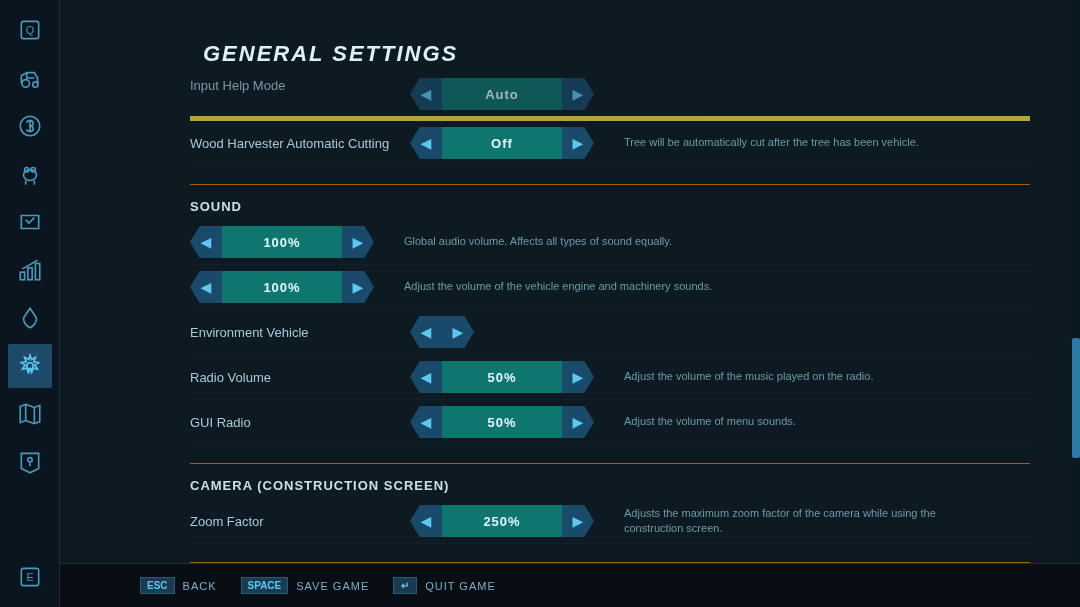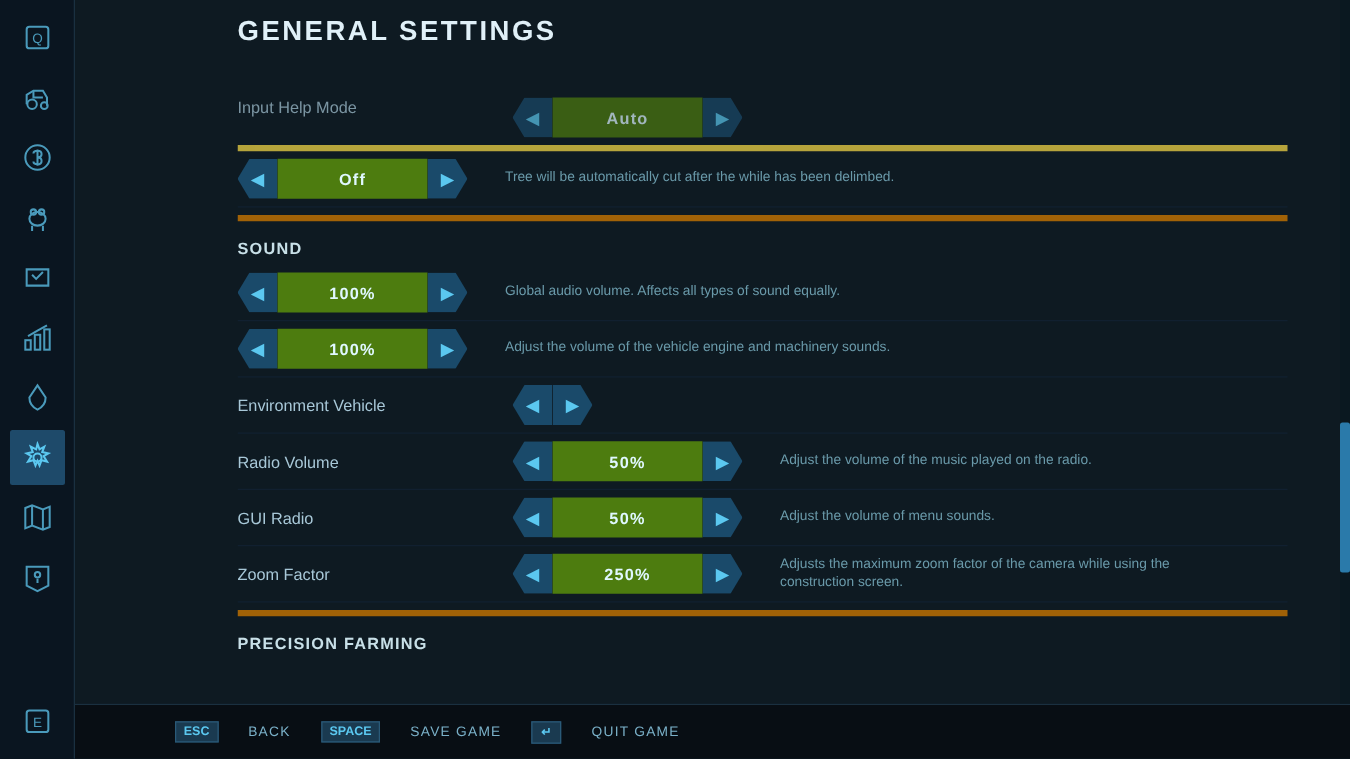--- a/index.html
+++ b/index.html
@@ -94,22 +94,22 @@
       border-radius: 3px;
     }
 
     .section-header {
       font-size: 13px;
       font-weight: 700;
       color: #c8e0e8;
       letter-spacing: 1px;
       text-transform: uppercase;
       padding: 14px 0 6px 0;
-      border-top: 5px solid #a16207;
-      margin-top: 6px;
+      border-top: 1px solid #a16207;
+      margin-top: 18px;
     }
 
     .setting-row {
       display: flex;
       align-items: center;
       padding: 6px 0;
       border-bottom: 1px solid #112030;
       min-height: 42px;
     }
 
@@ -144,21 +144,21 @@
     .ctrl-btn.left {
       clip-path: polygon(30% 0%, 100% 0%, 100% 100%, 30% 100%, 0% 50%);
     }
     .ctrl-btn.right {
       clip-path: polygon(0% 0%, 70% 0%, 100% 50%, 70% 100%, 0% 100%);
     }
 
     .ctrl-value {
       min-width: 120px;
       height: 32px;
-      background: #4d7c0f;
+      background: #0f766e;
       color: #e0f8ff;
       font-size: 13px;
       font-weight: 700;
       display: flex;
       align-items: center;
       justify-content: center;
       letter-spacing: 1px;
     }
 
     .setting-description {
@@ -195,21 +195,21 @@
       align-items: center;
       padding: 0 80px;
       gap: 24px;
       border-top: 1px solid #1a3040;
       flex-shrink: 0;
     }
 
     .bottom-btn {
       display: flex;
       align-items: center;
-      gap: 24px;
+      gap: 8px;
       cursor: pointer;
       color: #8ab8cc;
       font-size: 11px;
       letter-spacing: 1px;
       text-transform: uppercase;
     }
 
     .key-badge {
       background: #1a3a50;
       border: 1px solid #2a5a78;
@@ -316,42 +316,43 @@
     <svg viewBox="0 0 24 24" fill="none" stroke="currentColor" stroke-width="1.5">
       <rect x="4" y="4" width="16" height="16" rx="2"></rect>
       <text x="12" y="16" text-anchor="middle" font-size="10" fill="currentColor" stroke="none">E</text>
     </svg>
   </div>
 </div>
 
 <div class="main">
   <div class="content-area">
     <div class="settings-panel">
-      <div class="top-bar-area" style="position:absolute;top:0;left:0;right:0;padding:12px 40px 0 130px;">
+      <div class="top-bar-area" style="position:absolute;top:0;left:13px;right:0;padding:41px 40px 0 130px;font-style:italic;">
         <div class="page-title">GENERAL SETTINGS</div>
       </div>
 
       <div class="settings-list" style="margin-top:52px;">
 
         <div class="truncated-row">
           <div class="setting-label">Input Help Mode</div>
           <div class="setting-control">
             <button class="ctrl-btn left">◀</button>
             <div class="ctrl-value">Auto</div>
             <button class="ctrl-btn right">▶</button>
           </div>
         </div>
 
         <div class="setting-row">
+          <div class="setting-label">Wood Harvester Automatic Cutting</div>
           <div class="setting-control">
             <button class="ctrl-btn left">◀</button>
             <div class="ctrl-value">Off</div>
             <button class="ctrl-btn right">▶</button>
           </div>
-          <div class="setting-description">Tree will be automatically cut after the while has been delimbed.</div>
+          <div class="setting-description">Tree will be automatically cut after the tree has been vehicle.</div>
         </div>
 
         <div class="section-header">SOUND</div>
 
         <div class="setting-row">
           <div class="setting-control">
             <button class="ctrl-btn left">◀</button>
             <div class="ctrl-value">100%</div>
             <button class="ctrl-btn right">▶</button>
           </div>
@@ -388,20 +389,21 @@
         <div class="setting-row">
           <div class="setting-label">GUI Radio</div>
           <div class="setting-control">
             <button class="ctrl-btn left">◀</button>
             <div class="ctrl-value">50%</div>
             <button class="ctrl-btn right">▶</button>
           </div>
           <div class="setting-description">Adjust the volume of menu sounds.</div>
         </div>
 
+        <div class="section-header">CAMERA (CONSTRUCTION SCREEN)</div>
 
         <div class="setting-row">
           <div class="setting-label">Zoom Factor</div>
           <div class="setting-control">
             <button class="ctrl-btn left">◀</button>
             <div class="ctrl-value">250%</div>
             <button class="ctrl-btn right">▶</button>
           </div>
           <div class="setting-description">Adjusts the maximum zoom factor of the camera while using the construction screen.</div>
         </div>

